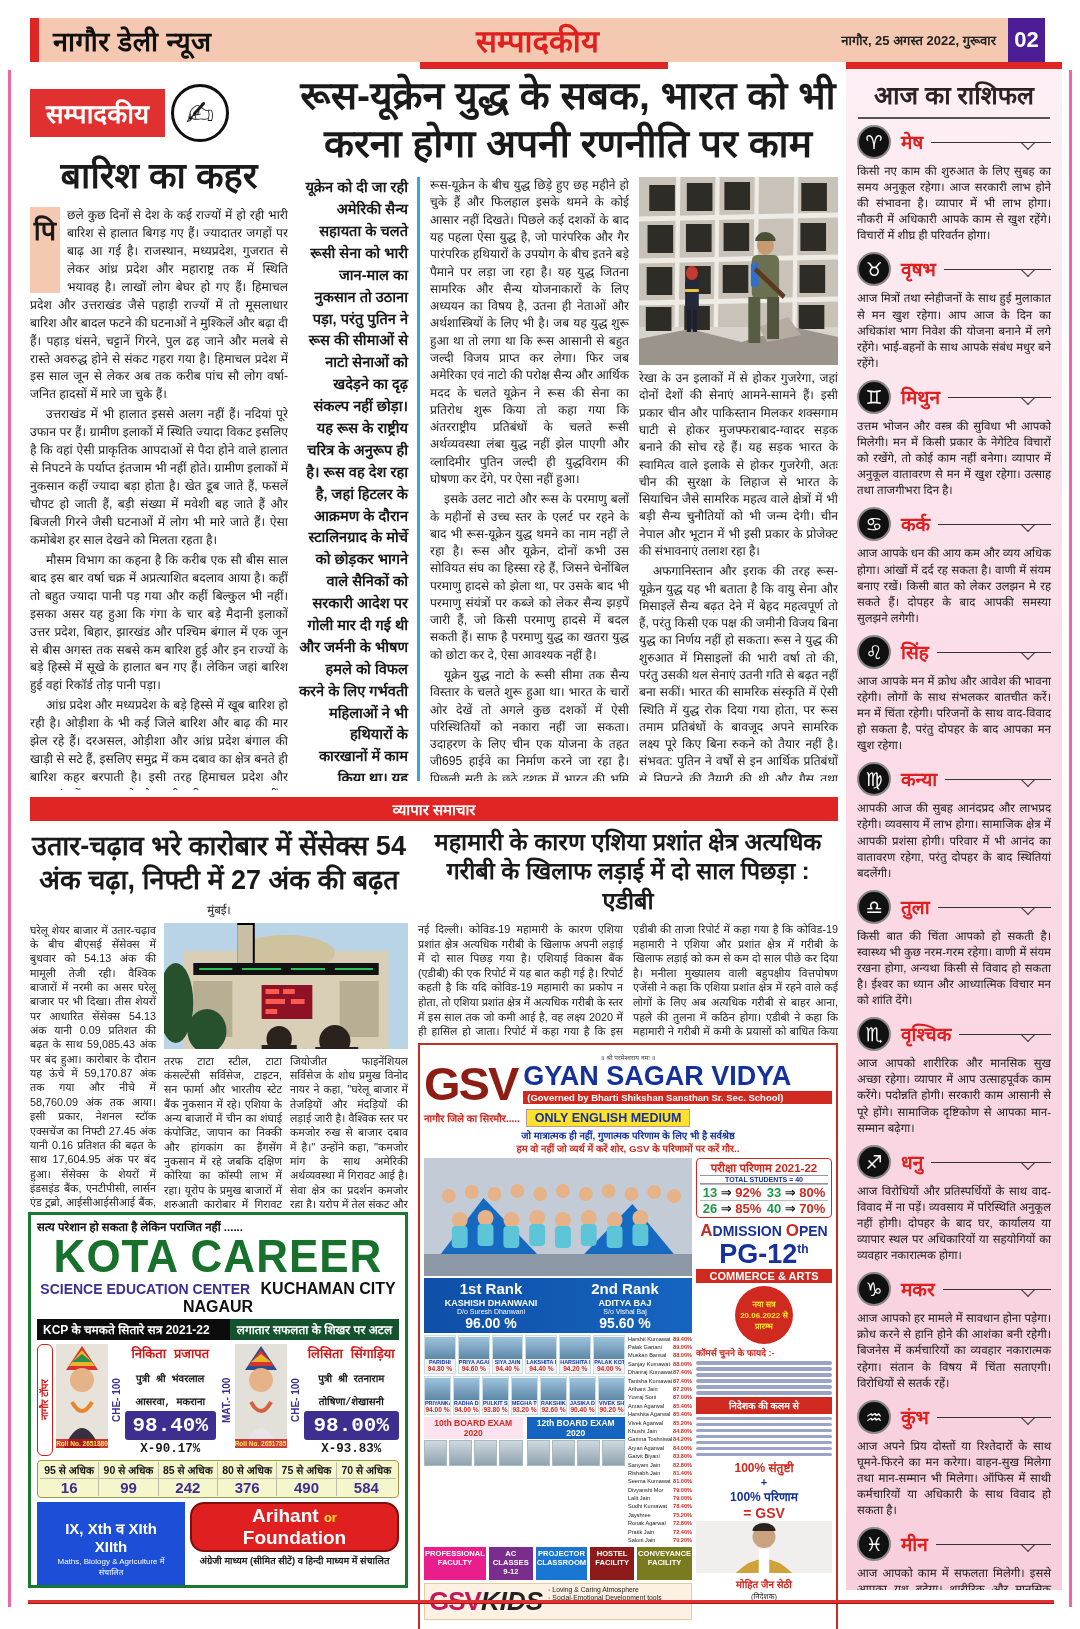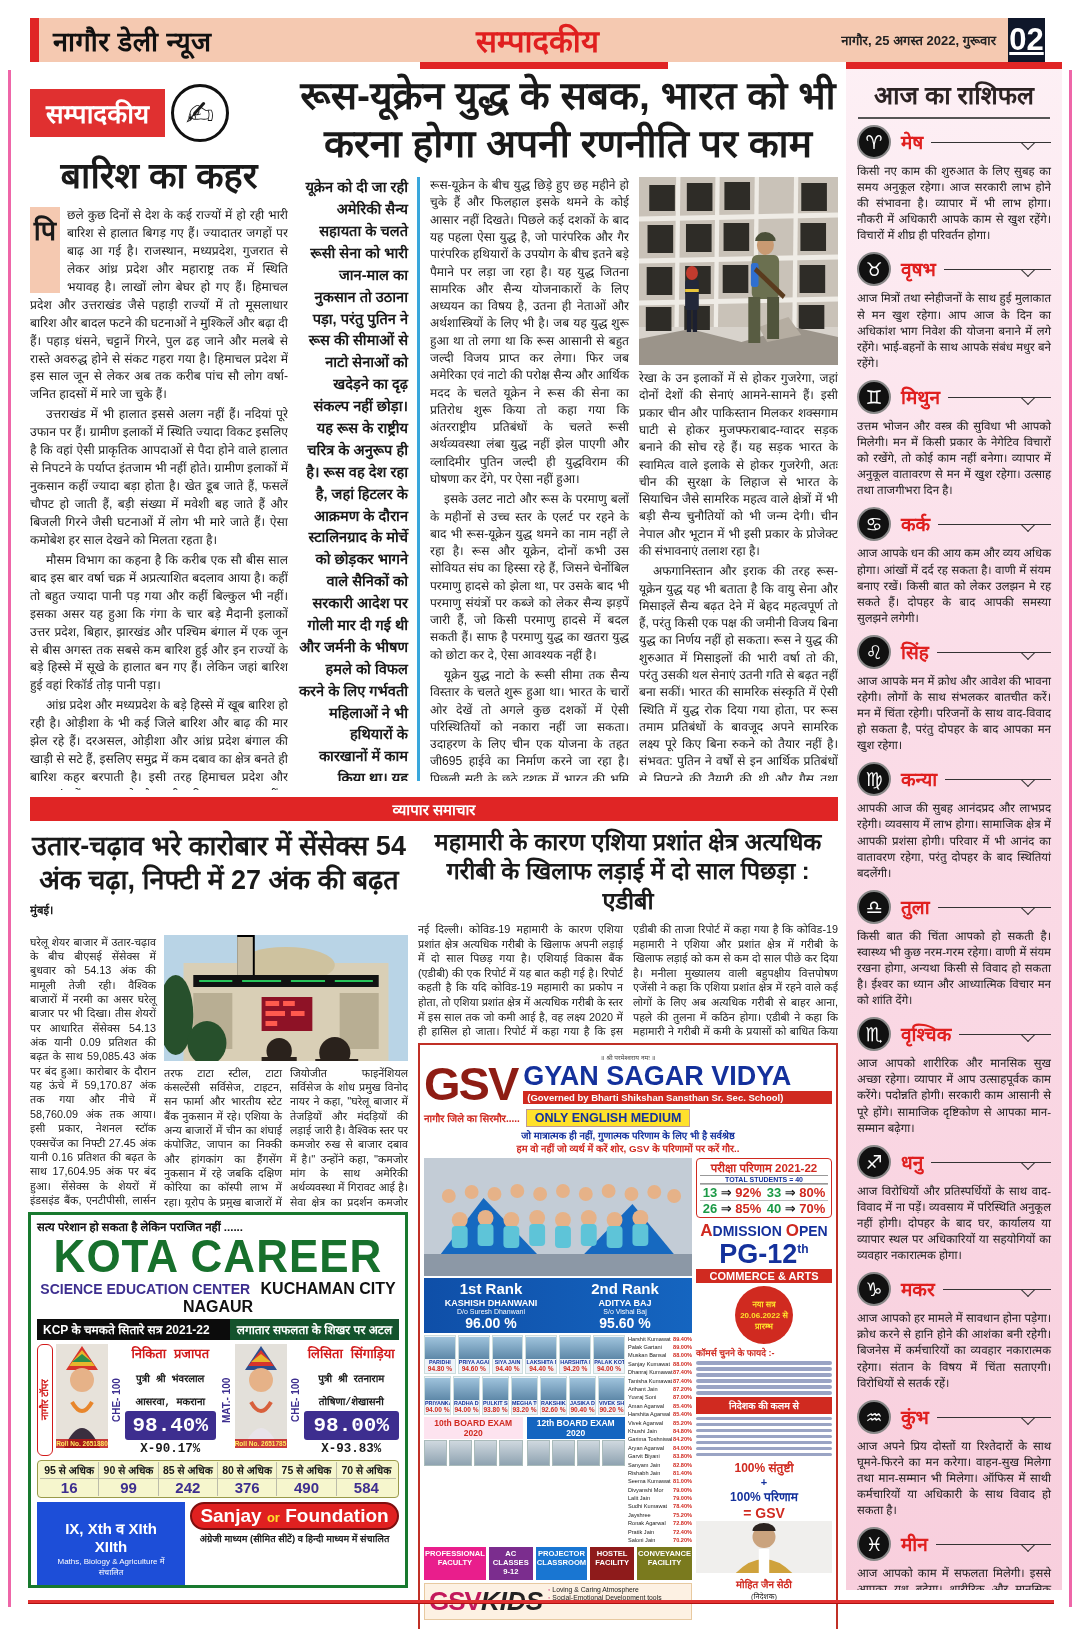--- a/index.html
+++ b/index.html
@@ -12,21 +12,21 @@
   .edge{position:absolute;top:70px;bottom:22px;width:3px;background:#ee66a8;}
   .edge.l{left:8px;} .edge.r{left:1069px;}
   .bottom-line{position:absolute;left:28px;width:1026px;top:1600px;height:4px;background:#e23131;border-bottom:1px solid #b01212;}
 
   
   .hdr{position:absolute;left:30px;top:18px;width:1015px;height:44px;background:#f5c9b1;display:flex;align-items:center;}
   .hdr .redblk{width:9px;height:44px;background:#e02525;}
   .hdr .mast{font-size:27px;font-weight:bold;color:#111;padding-left:14px;letter-spacing:.5px;}
   .hdr .sect{position:absolute;left:0;right:0;text-align:center;font-size:31px;font-weight:bold;color:#e01f1f;}
   .hdr .date{margin-left:auto;font-size:13px;font-weight:bold;color:#222;padding-right:12px;}
-  .hdr .pgno{width:37px;height:44px;background:#0f172a;color:#fff;font-size:31px;font-weight:bold;display:flex;align-items:center;justify-content:center;text-decoration:underline;}
+  .hdr .pgno{width:37px;height:44px;background:#4c1d95;color:#fff;font-size:22px;font-weight:bold;display:flex;align-items:center;justify-content:center;}
   .underbar{position:absolute;left:420px;top:62px;width:248px;height:7px;background:#e02525;}
 
   
   .edi{position:absolute;left:30px;top:84px;width:258px;height:706px;overflow:hidden;}
   .edi-head{display:flex;align-items:center;gap:6px;}
   .edi-label{background:#e03030;color:#fff;font-weight:bold;font-size:26px;padding:6px 16px;}
   .edi-icon{width:58px;height:58px;border-radius:50%;border:3px solid #111;background:#fff;display:flex;align-items:center;justify-content:center;font-size:34px;font-family:"DejaVu Sans",sans-serif;}
   .edi-title{text-align:center;font-size:36px;font-weight:bold;margin:8px 0 8px;}
   .edi-body{font-size:12.2px;line-height:1.47;}
   .edi-body p{text-indent:16px;margin-bottom:2px;}
@@ -58,21 +58,21 @@
   .h-rule:after{content:"";position:absolute;right:18px;top:4px;width:9px;height:9px;border-right:1.6px solid #333;border-bottom:1.6px solid #333;transform:rotate(45deg);background:inherit;}
   .h-text{font-size:11.5px;line-height:1.4;text-align:justify;color:#222;}
 
   
   .vybar{position:absolute;left:30px;top:797px;width:808px;height:24px;background:#e02525;color:#fff;
          display:flex;align-items:center;justify-content:center;font-size:15px;font-weight:bold;}
 
   
   .sx{position:absolute;left:30px;top:830px;width:378px;height:378px;overflow:hidden;}
   .sx h2{font-size:27px;line-height:1.25;font-weight:bold;text-align:center;}
-  .sx .dl{font-size:11.5px;font-weight:bold;margin:4px 0 18px;}
+  .sx .dl{text-align:center;font-size:11.5px;font-weight:normal;margin:4px 0 6px;}
   .sx-body{display:flex;gap:8px;}
   .sx-c1{width:126px;flex:none;font-size:10.8px;line-height:1.33;}
   .sx-right{flex:1;}
   .bseimg{width:100%;height:126px;display:block;margin-bottom:5px;}
   .sx-cols{display:flex;gap:8px;font-size:10.8px;line-height:1.33;}
   .sx-cols>div{flex:1;}
 
   
   .adb{position:absolute;left:418px;top:828px;width:420px;height:212px;overflow:hidden;}
   .adb h2{font-size:23.5px;line-height:1.25;font-weight:bold;text-align:center;margin-bottom:6px;}
@@ -525,21 +525,21 @@
           <div class="k-td">490</div>
           <div class="k-td">584</div>
         </div>
     </div>
     <div class="k-mid">
       <div class="k-classes">
         <div class="l1">IX, Xth व XIth XIIth</div>
         <div class="l2">Maths, Biology &amp; Agriculture में संचालित</div>
       </div>
       <div class="k-sf">
-        <span class="k-pill"><span>Sanjay</span> <span class="or">or</span> <span>Foundation</span></span>
+        <span class="k-pill"><span>Arihant</span> <span class="or">or</span> <span>Foundation</span></span>
         <div class="k-med">अंग्रेजी माध्यम (सीमित सीटें) व हिन्दी माध्यम में संचालित</div>
       </div>
     </div>
     <div class="k-low">
       <div class="k-ribbons">
 
       <div class="k-rib">एयरकूल्ड छात्रावास सुविधा</div>
           <div class="k-rib">40 किलोमीटर परिधि में वाहन सुविधा</div>
         </div>
       <div class="k-right">

